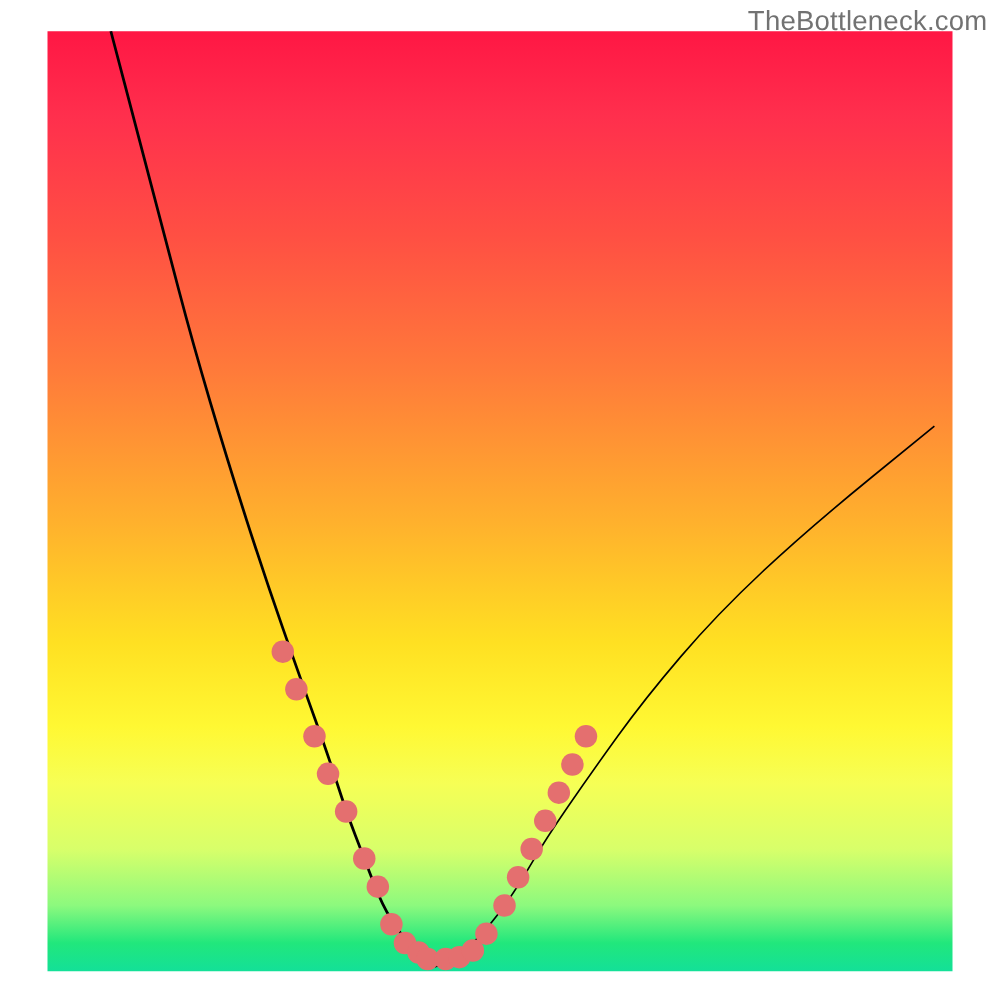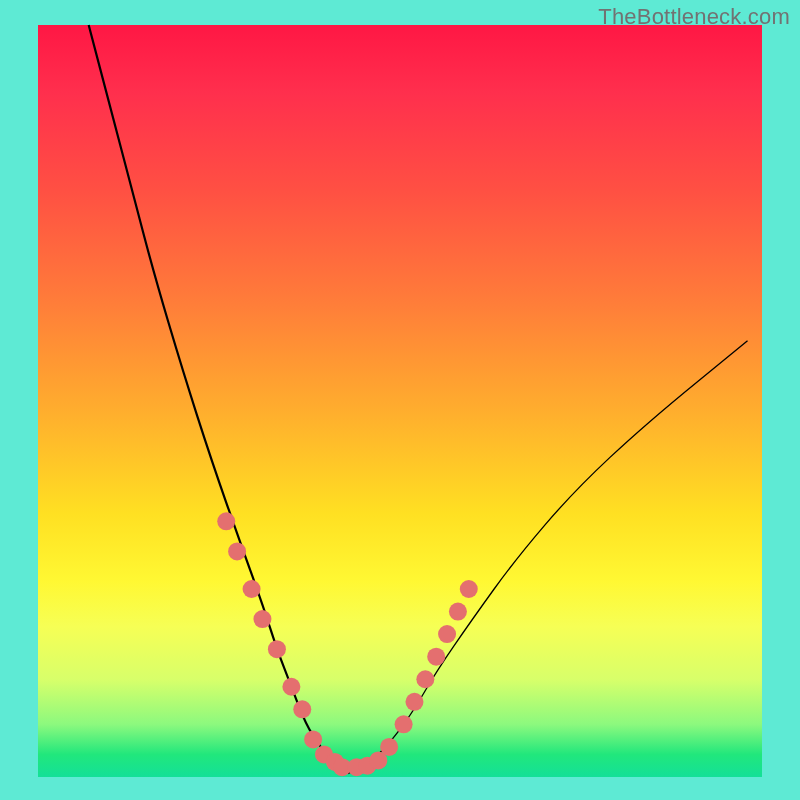--- a/index.html
+++ b/index.html
@@ -8,21 +8,21 @@
     width: 800px;
     height: 800px;
     background: #000;
     overflow: hidden;
     font-family: Arial, Helvetica, sans-serif;
   }
   .frame {
     position: absolute;
     left: 0; top: 0;
     width: 800px; height: 800px;
-    background: #5eead4;
+    background: #ffffff;
   }
   .plot {
     position: absolute;
     left: 38px;
     top: 25px;
     width: 724px;
     height: 752px;
     
     background: linear-gradient(to bottom,
       #ff1744 0%,

